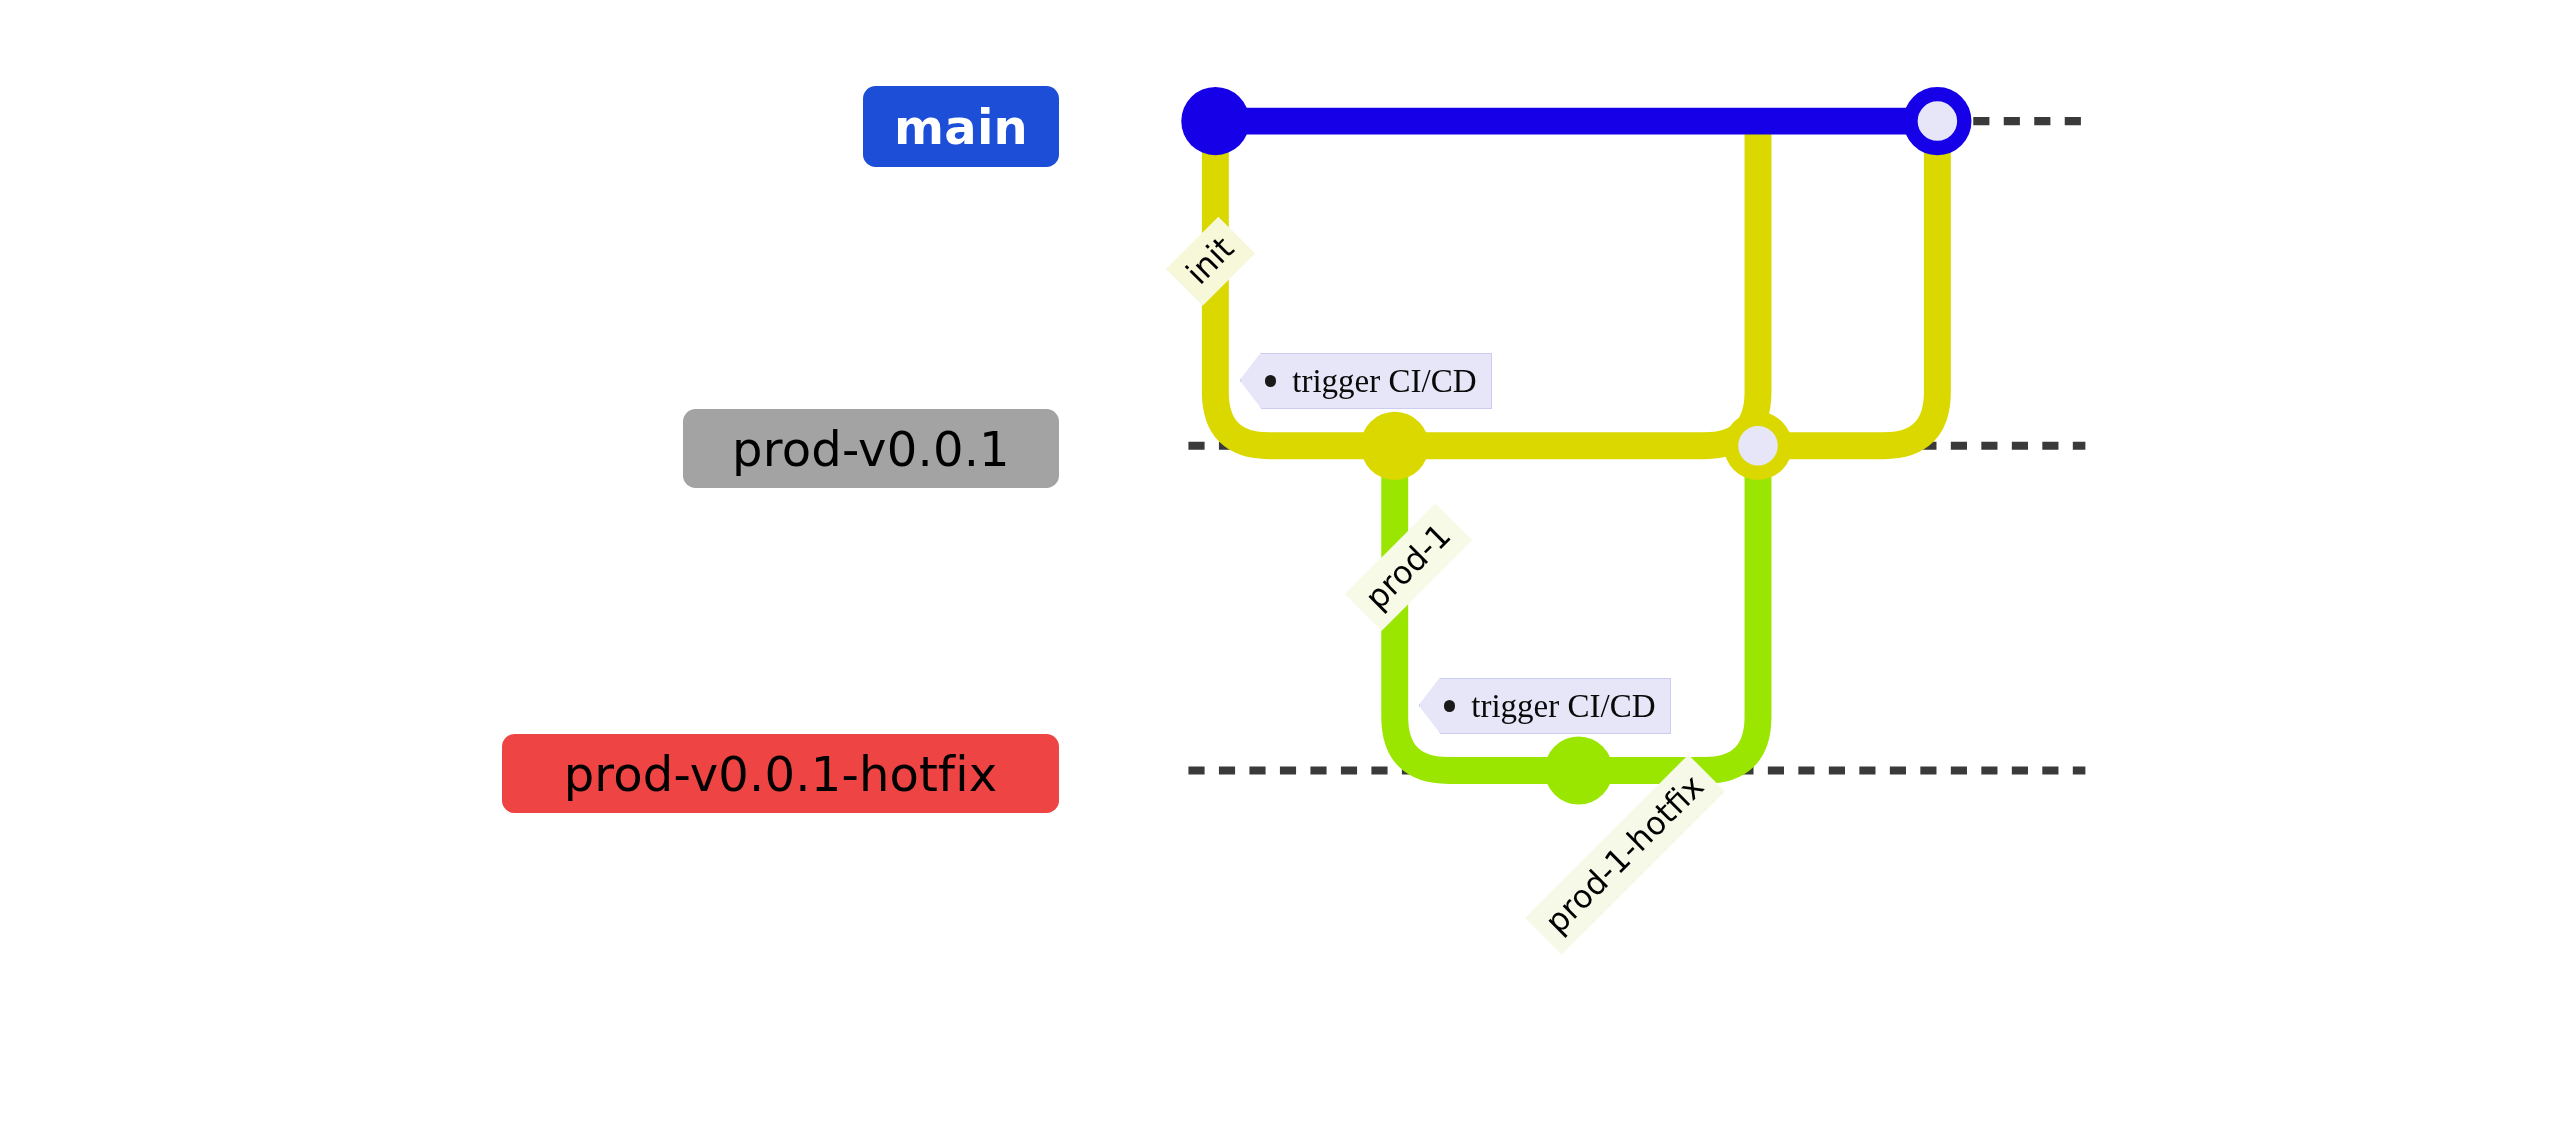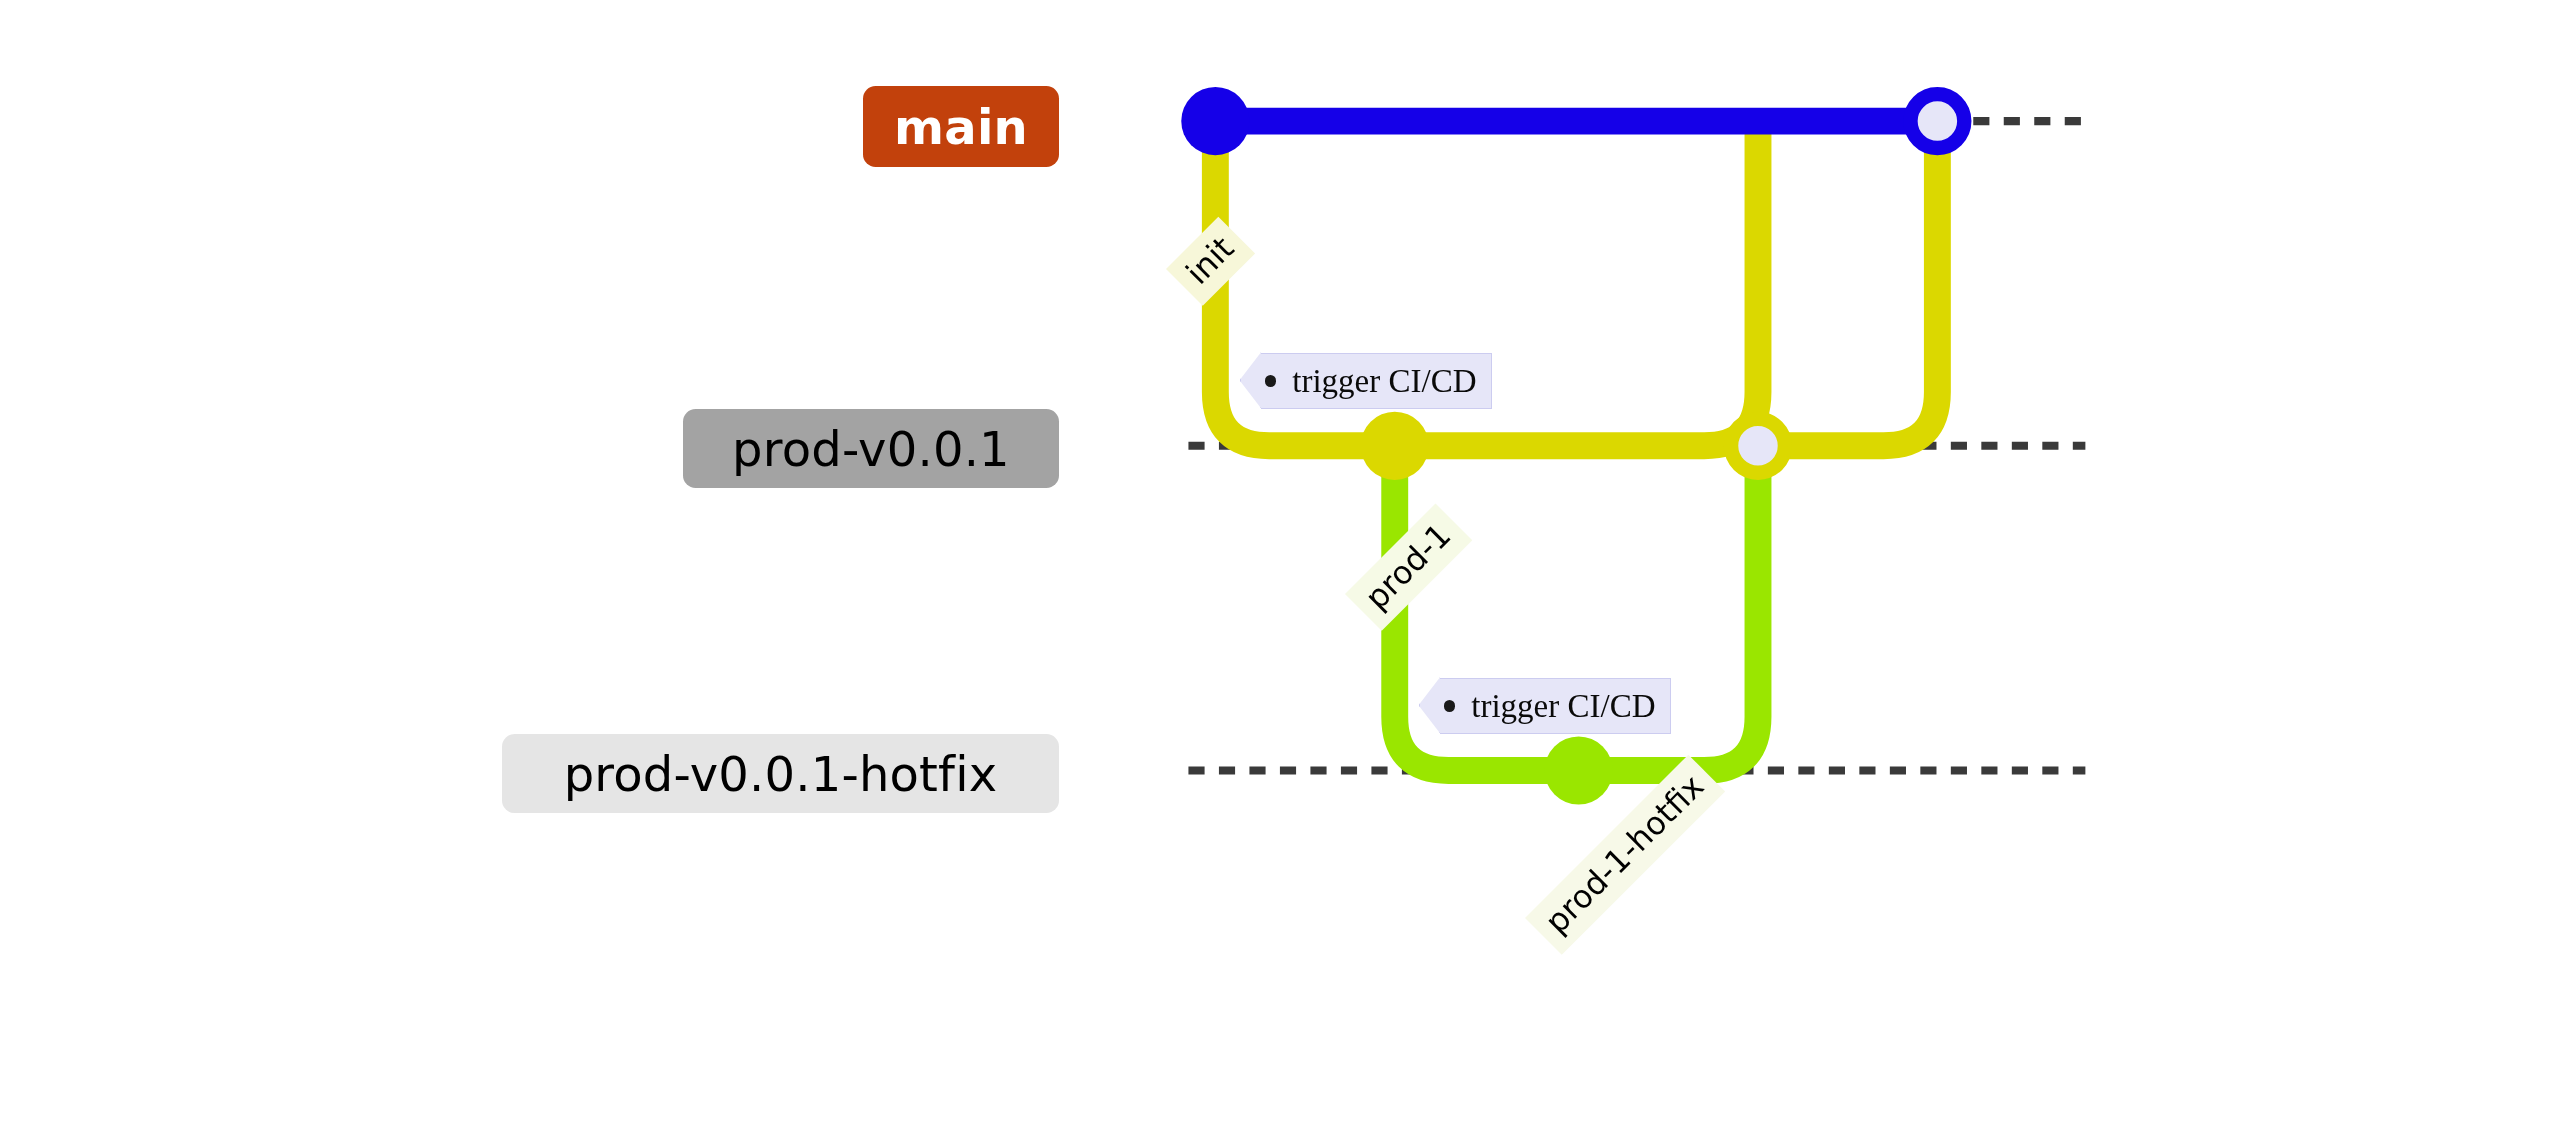--- a/index.html
+++ b/index.html
@@ -35,41 +35,41 @@
     box-sizing: border-box;
     white-space: nowrap;
     font-family: "DejaVu Sans", sans-serif;
     letter-spacing: 0.2px;
   }
   .badge-main {
     left: 863px;
     top: 86px;
     width: 196px;
     height: 81px;
-    background: #c2410c;
+    background: #1d4ed8;
     color: #ffffff;
     font-size: 48px;
     font-weight: 700;
   }
   .badge-prod {
     left: 683px;
     top: 409px;
     width: 376px;
     height: 79px;
     background: #a3a3a3;
     color: #000000;
     font-size: 48px;
     font-weight: 400;
   }
   .badge-hotfix {
     left: 502px;
     top: 734px;
     width: 557px;
     height: 79px;
-    background: #e5e5e5;
+    background: #ef4444;
     color: #000000;
     font-size: 48px;
     font-weight: 400;
   }
   .commit-tag {
     position: absolute;
     font-family: "DejaVu Sans", sans-serif;
     font-size: 32px;
     color: #000000;
     white-space: nowrap;

